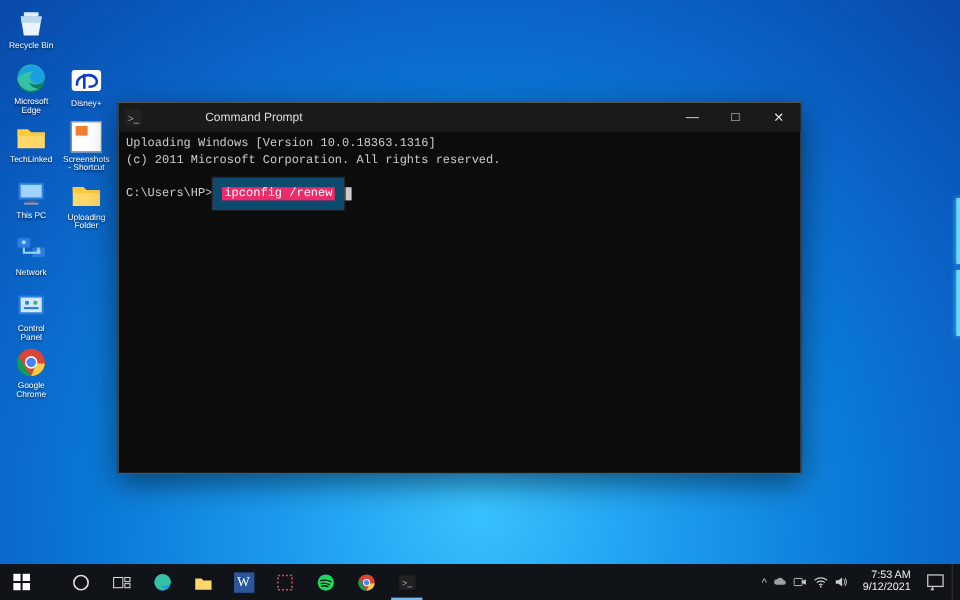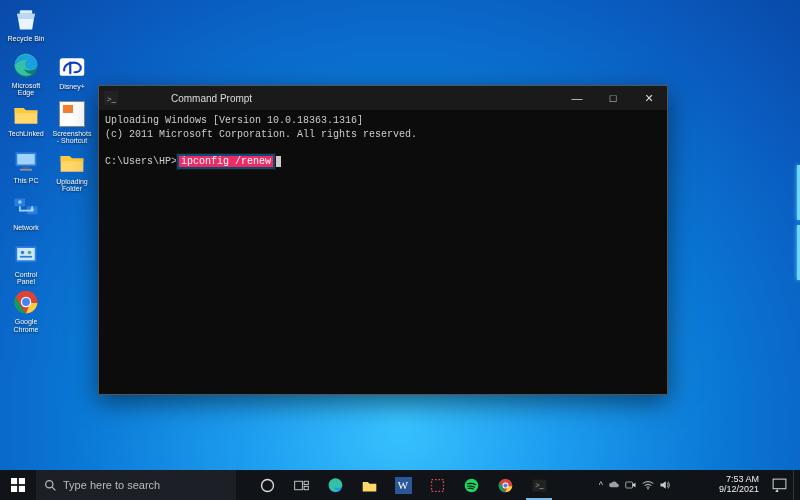--- a/index.html
+++ b/index.html
@@ -26,40 +26,40 @@
   .cmdwin {
     position: absolute; left: 98px; top: 85px; width: 570px; height: 310px;
     background: #0c0c0c; border: 1px solid #555; box-shadow: 0 8px 24px rgba(0,0,0,.5);
   }
   .titlebar { height: 24px; background: #1a1a1a; display:flex; align-items:center; color:#ddd; font-size:10px; }
   .titlebar .tico { width: 14px; height:14px; margin:0 5px; display:flex;align-items:center;justify-content:center;}
   .titlebar .ttxt { flex:1;margin-left:48px; }
   .wbtns { display:flex; height:100%; }
   .wbtn { width:36px; display:flex; align-items:center; justify-content:center; color:#ddd; font-size:11px; }
   .term { padding: 4px 6px; font-family: Consolas, "Courier New", monospace; font-size: 10px; color:#ccc; line-height:1.35; white-space: pre; }
-  .hl { background:#ed2b68; color:#fff; border:2px solid #0c4a6e; padding:0 2px; outline:1px solid #1a1a1a; }
+  .hl { background:#ed2b68; color:#fff; border:8px solid #0c4a6e; padding:0 2px; outline:1px solid #1a1a1a; }
   .cursor { display:inline-block; width:6px; height:11px; background:#ccc; vertical-align:text-bottom; margin-left:0;}
   
   .taskbar {
     position:absolute; left:0; bottom:0; width:100%; height:30px;
     background:#101318; display:flex; align-items:center; color:#fff;
   }
   .tb-left{display:flex;align-items:center;height:100%;}
   .start{width:36px;height:100%;display:flex;align-items:center;justify-content:center;}
   .start svg{width:14px;height:14px;}
   .search{display:flex;align-items:center;height:100%;background:#1c2026;width:200px;padding:0 8px;gap:6px;color:#bbb;font-size:11px;}
   .search .sico{width:13px;height:13px;}
   .tb-center{display:flex;align-items:center;height:100%;margin-left:14px;gap:0;}
   .tbitem{width:34px;height:100%;display:flex;align-items:center;justify-content:center;position:relative;}
   .tbitem.active::after{content:"";position:absolute;bottom:0;left:4px;right:4px;height:2px;background:#76b9ed;}
   .tbitem svg, .tbitem .ic{width:17px;height:17px;}
   .tb-right{margin-left:auto;display:flex;align-items:center;height:100%;padding-right:2px;}
   .tray{display:flex;align-items:center;gap:5px;color:#ccc;font-size:9px;padding:0 6px;}
   .tray svg{width:12px;height:12px;}
-  .clock{display:flex;flex-direction:column;align-items:flex-end;font-size:9px;line-height:1.1;color:#eee;padding:0 6px;margin-left:36px;}
+  .clock{display:flex;flex-direction:column;align-items:flex-end;font-size:9px;line-height:1.1;color:#eee;padding:0 6px;}
   .showdesk{width:5px;height:100%;border-left:1px solid #333;}
 </style>
 </head>
 <body>
 
 <div class="desktop">
 
   <div class="icons">
     <div class="icol">
       <div class="irow">
@@ -198,27 +198,20 @@
   <div class="taskbar">
     <div class="tb-left">
       <div class="start">
         <svg viewBox="0 0 16 16">
             <rect x="0" y="0" width="7" height="7" fill="#fff"></rect>
             <rect x="9" y="0" width="7" height="7" fill="#fff"></rect>
             <rect x="0" y="9" width="7" height="7" fill="#fff"></rect>
             <rect x="9" y="9" width="7" height="7" fill="#fff"></rect>
           </svg>
       </div>
-      <div class="search">
-        <svg class="sico" viewBox="0 0 16 16">
-            <circle cx="6.5" cy="6.5" r="4.5" stroke="#bbb" stroke-width="1.5" fill="none"></circle>
-            <line x1="10" y1="10" x2="14" y2="14" stroke="#bbb" stroke-width="1.5"></line>
-          </svg>
-        <span>Type here to search</span>
-      </div>
     </div>
     <div class="tb-center">
       <div class="tbitem">
           <svg viewBox="0 0 20 20">
             <circle cx="10" cy="10" r="7" stroke="#ddd" stroke-width="1.6" fill="none"></circle>
           </svg>
         </div>
       <div class="tbitem">
           <svg viewBox="0 0 20 20">
             <rect x="2" y="5" width="9" height="10" stroke="#ddd" fill="none"></rect>

